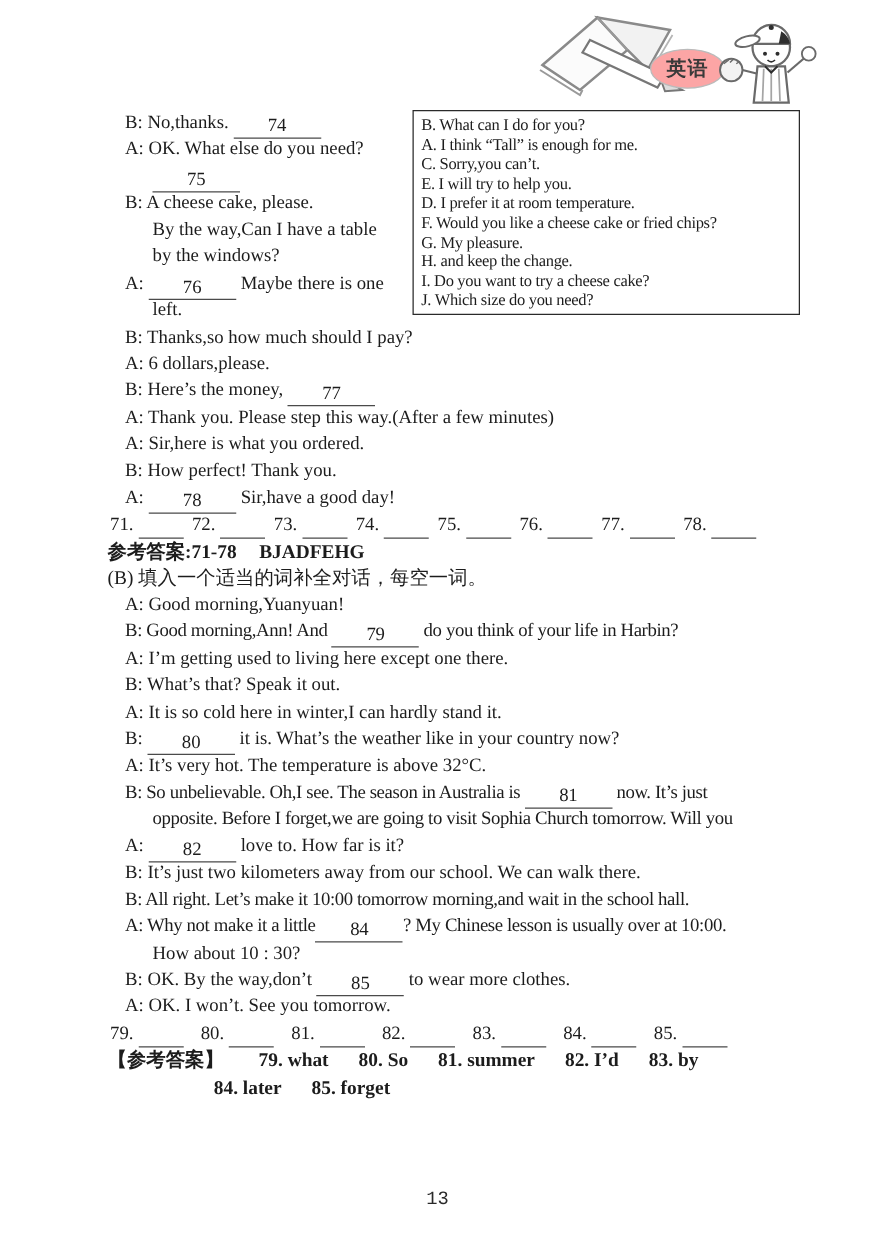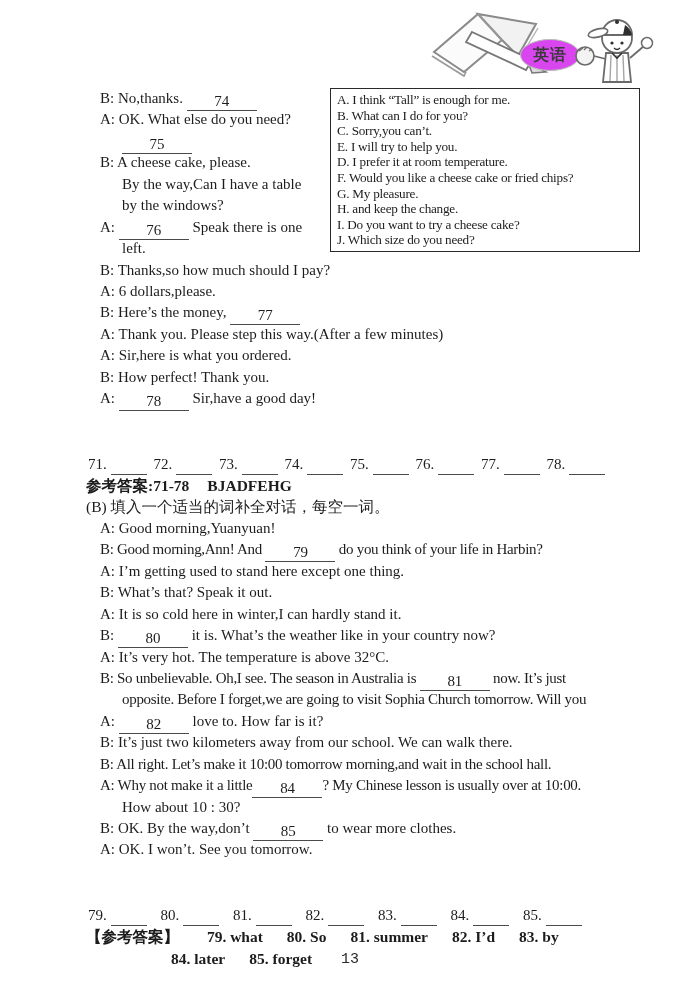--- a/index.html
+++ b/index.html
@@ -4,21 +4,21 @@
 <style>
   html,body{margin:0;padding:0;}
   body{
     width:700px;height:986px;position:relative;background:#ffffff;
     font-family:"Liberation Serif", serif;color:#1c1c1c;overflow:hidden;
   }
   
   .header-art{position:absolute;left:420px;top:2px;width:250px;height:86px;}
   .badge{
     position:absolute;left:100px;top:37px;width:58px;height:30px;border-radius:50%;
-    background:#d946ef;border:1px solid #bbb;display:flex;align-items:center;justify-content:center;
+    background:#fca5a5;border:1px solid #bbb;display:flex;align-items:center;justify-content:center;
     font-weight:bold;font-size:16px;color:#3a3a3a;letter-spacing:1px;
     font-family:"Liberation Sans", sans-serif;
   }
   .art-svg{position:absolute;top:0;left:0;}
   
   .content{position:absolute;left:0;top:88px;width:700px;}
   .dline{
     margin-left:100px;height:21.45px;line-height:21.45px;
     font-size:15px;white-space:nowrap;
   }
@@ -28,21 +28,21 @@
     display:inline-block;min-width:70px;text-align:center;
     border-bottom:1.2px solid #4a4a4a;height:17px;line-height:17px;
     vertical-align:-3px;
   }
   .blank.short{min-width:36px;height:15px;}
   .options-box{
     position:absolute;left:330px;top:0;width:310px;height:164px;
     border:1.6px solid #2a2a2a;box-sizing:border-box;padding:3px 6px;background:#fff;
   }
   .opt{font-size:13.2px;line-height:15.6px;white-space:nowrap;letter-spacing:-0.25px;}
-  .num-row{margin-left:88px;height:21.45px;line-height:21.45px;font-size:15px;white-space:nowrap;margin-top:44px;}
+  .num-row{margin-left:88px;height:21.45px;line-height:21.45px;font-size:15px;white-space:nowrap;}
   .nr-item{margin-right:7px;}
   .num-row.wide .nr-item{margin-right:14px;}
   .key-line{margin-left:86px;font-weight:bold;height:21.45px;line-height:21.45px;font-size:15.5px;white-space:nowrap;}
   .key-line .key-value{margin-left:18px;}
   .key-items span{margin-right:24px;}
   .key-line.second{margin-left:171px;}
   .instruction{margin-left:86px;font-size:15.5px;}
   .page-number{position:absolute;left:0;right:0;top:951px;text-align:center;font-size:15px;color:#2a2a2a;font-family:Liberation Mono, monospace;}
 </style>
 </head>
@@ -85,40 +85,40 @@
 
     <path d="M36,51 L58,51 L61,80 L33,80 Z" fill="#ffffff" stroke="#6a6a6a" stroke-width="1.8"></path>
     <path d="M41,53 L40,79 M47,53 L47,79 M53,53 L54,79" stroke="#a5a5a5" stroke-width="1.4" fill="none"></path>
     <path d="M42,51 L47,56 L52,51" fill="none" stroke="#2e2e2e" stroke-width="1.6"></path>
   </svg>
 </div>
 
 <div class="content">
 
   <div class="options-box" id="options-box">
+      <div class="opt">B. What can I do for you?</div>
       <div class="opt">A. I think “Tall” is enough for me.</div>
-      <div class="opt">B. What can I do for you?</div>
       <div class="opt">C. Sorry,you can’t.</div>
       <div class="opt">E. I will try to help you.</div>
       <div class="opt">D. I prefer it at room temperature.</div>
       <div class="opt">F. Would you like a cheese cake or fried chips?</div>
       <div class="opt">G. My pleasure.</div>
       <div class="opt">H. and keep the change.</div>
       <div class="opt">I. Do you want to try a cheese cake?</div>
       <div class="opt">J. Which size do you need?</div>
     </div>
 
   <div id="dialogue-a">
       <div class="dline"><span>B: No,thanks. </span><span class="blank">74</span></div>
       <div class="dline"><span>A: OK. What else do you need?</span></div>
       <div class="dline indent"><span class="blank">75</span></div>
       <div class="dline"><span>B: A cheese cake, please.</span></div>
       <div class="dline indent"><span>By the way,Can I have a table</span></div>
       <div class="dline indent"><span>by the windows?</span></div>
-      <div class="dline"><span>A: </span><span class="blank">76</span><span> Speak there is one</span></div>
+      <div class="dline"><span>A: </span><span class="blank">76</span><span> Maybe there is one</span></div>
       <div class="dline indent"><span>left.</span></div>
       <div class="dline"><span>B: Thanks,so how much should I pay?</span></div>
       <div class="dline"><span>A: 6 dollars,please.</span></div>
       <div class="dline"><span>B: Here’s the money, </span><span class="blank">77</span></div>
       <div class="dline"><span>A: Thank you. Please step this way.(After a few minutes)</span></div>
       <div class="dline"><span>A: Sir,here is what you ordered.</span></div>
       <div class="dline"><span>B: How perfect! Thank you.</span></div>
       <div class="dline"><span>A: </span><span class="blank">78</span><span> Sir,have a good day!</span></div>
     </div>
 
@@ -126,21 +126,21 @@
 
   <div class="key-line">
     <span>参考答案:</span><span>71-78</span><span class="key-value">BJADFEHG</span>
   </div>
 
   <div class="dline instruction">(B) 填入一个适当的词补全对话，每空一词。</div>
 
   <div id="dialogue-b">
       <div class="dline"><span>A: Good morning,Yuanyuan!</span></div>
       <div class="dline tight"><span>B: Good morning,Ann!  And </span><span class="blank">79</span><span> do you think of your life in Harbin?</span></div>
-      <div class="dline"><span>A: I’m getting used to stand here except one thing.</span></div>
+      <div class="dline"><span>A: I’m getting used to living here except one there.</span></div>
       <div class="dline"><span>B: What’s that? Speak it out.</span></div>
       <div class="dline"><span>A: It is so cold here in winter,I can hardly stand it.</span></div>
       <div class="dline"><span>B: </span><span class="blank">80</span><span> it is. What’s the weather like in your country now?</span></div>
       <div class="dline"><span>A: It’s very hot. The temperature is above 32°C.</span></div>
       <div class="dline tight"><span>B: So unbelievable. Oh,I see. The season in Australia is </span><span class="blank">81</span><span> now. It’s just</span></div>
       <div class="dline indent tight"><span>opposite. Before I forget,we are going to visit Sophia Church tomorrow. Will you</span></div>
       <div class="dline"><span>A: </span><span class="blank">82</span><span> love to. How far is it?</span></div>
       <div class="dline"><span>B: It’s just two kilometers away from our school. We can walk there.</span></div>
       <div class="dline tight"><span>B: All right. Let’s make it 10:00 tomorrow morning,and wait in the school hall.</span></div>
       <div class="dline tight"><span>A: Why not make it a little</span><span class="blank">84</span><span>?  My Chinese lesson is usually over at 10:00.</span></div>

